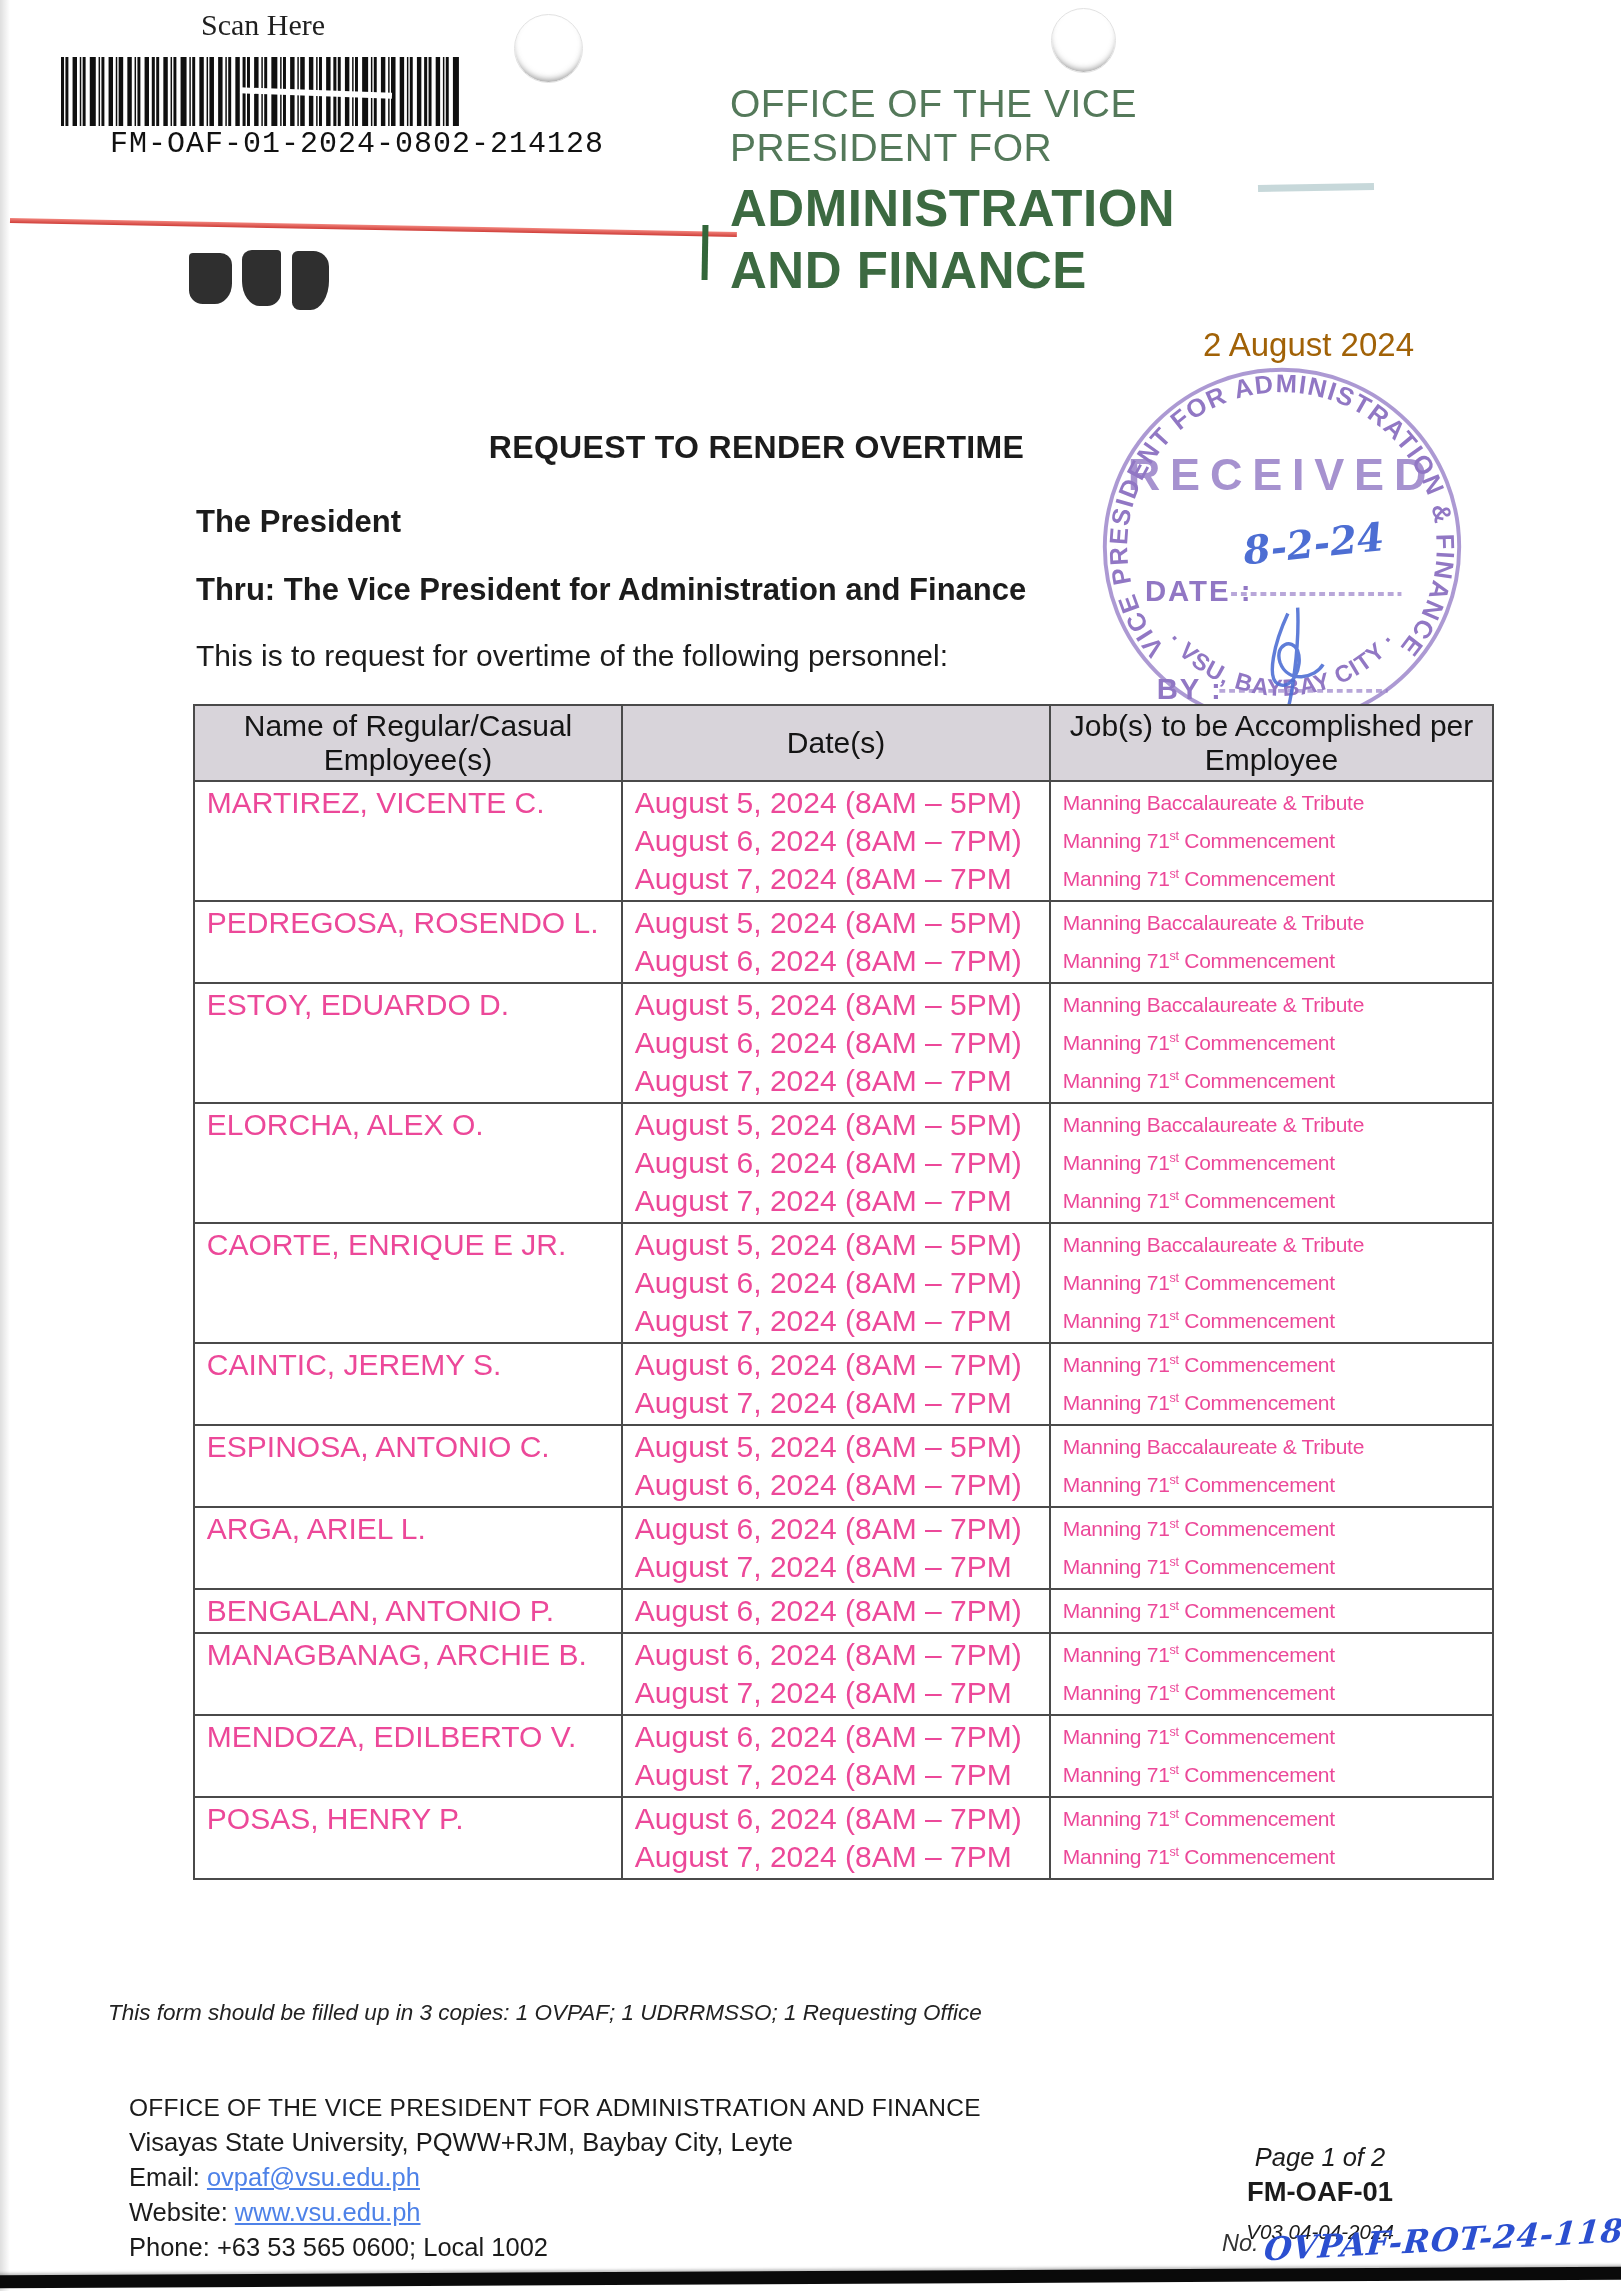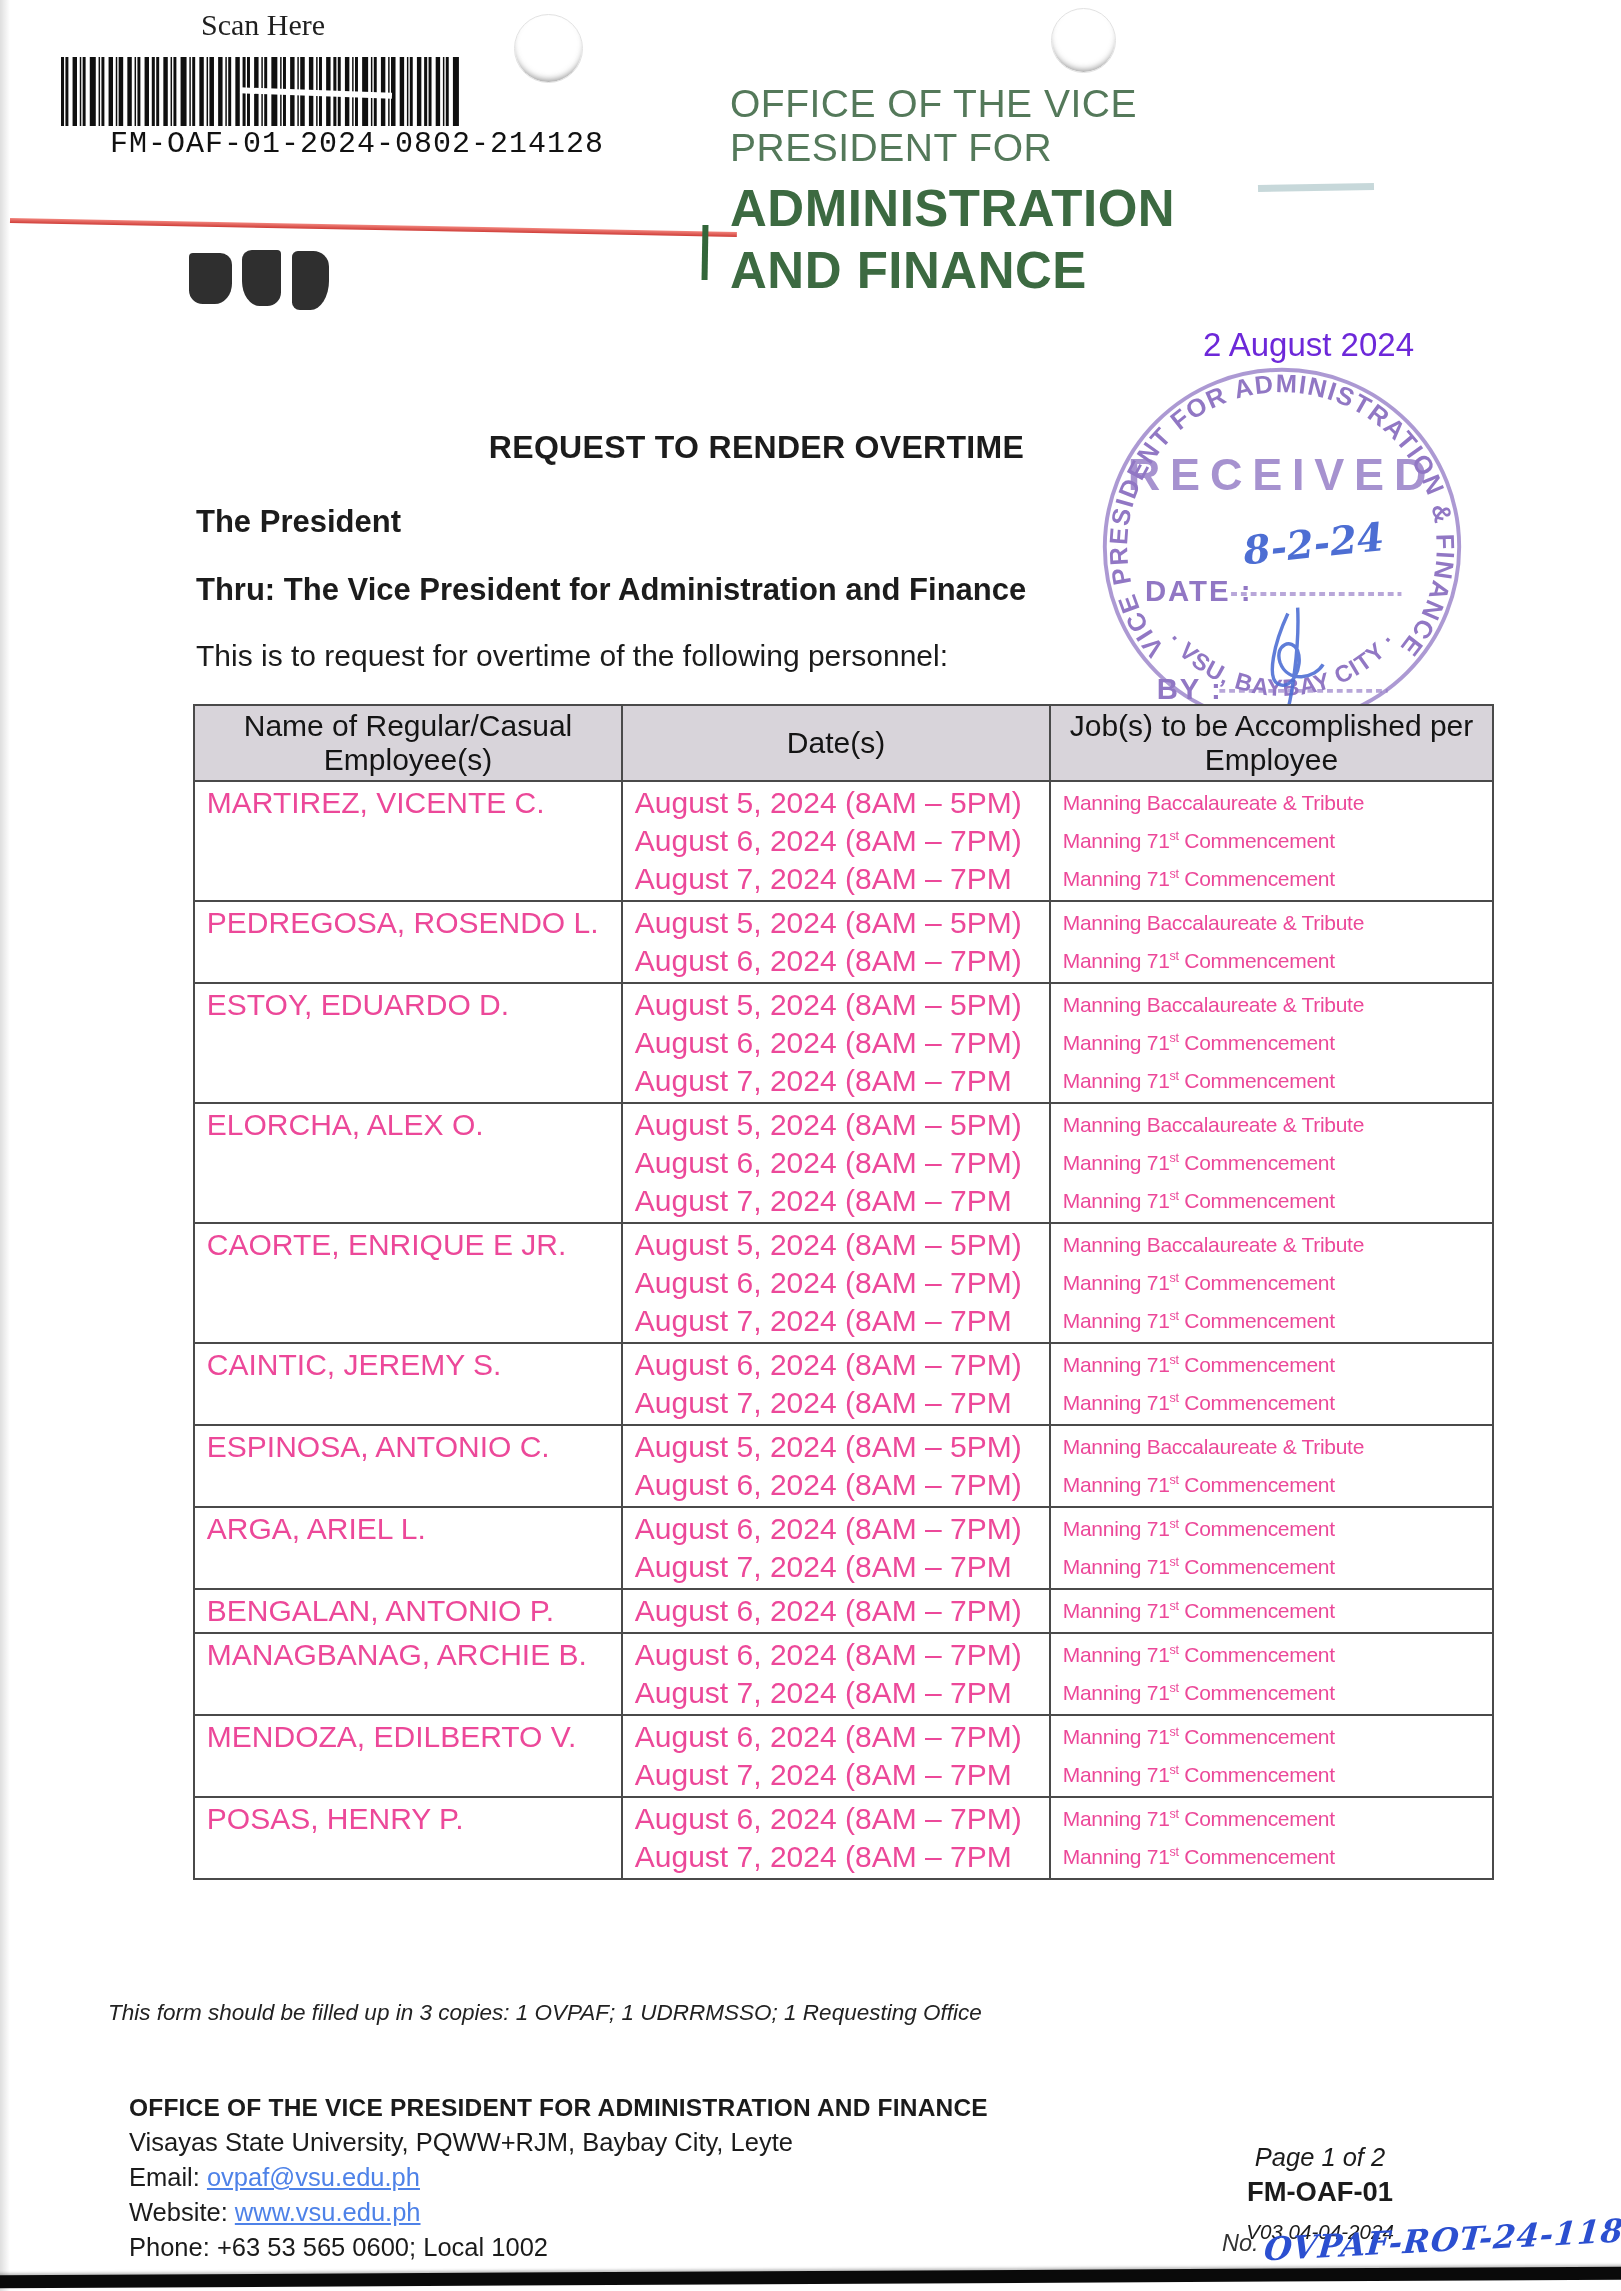--- a/index.html
+++ b/index.html
@@ -21,21 +21,21 @@
   .blob2{left:242px;top:250px;width:39px;height:56px;border-radius:9.8px 3.9px 13.7px 45%;}
   .blob3{left:292px;top:251px;width:37px;height:59px;border-radius:5.9px 15.7px 50% 7.8px;}
   .green-tick{left:702px;top:225px;width:5.9px;height:55px;background:#33663a;transform:rotate(1deg);}
   .teal-smudge{left:1258px;top:184px;width:116px;height:6.9px;background:#a9c3c6;opacity:.65;transform:rotate(-1deg);}
 
   
   .org{left:730px;top:82px;width:627px;}
   .org1{font-size:39px;font-weight:400;color:#54795a;letter-spacing:0.5px;}
   .org2{margin-top:7.8px;width:568px;font-size:51px;font-weight:700;color:#3c6a41;line-height:62px;letter-spacing:0.5px;}
 
-  .doc-date{left:1203px;top:326px;font-size:33px;color:#6d28d9;}
+  .doc-date{left:1203px;top:326px;font-size:33px;color:#a16207;}
 
   
   .stamp{left:1096px;top:361px;width:372px;height:372px;opacity:.85;}
   .stamp .arc{font:700 26px "Liberation Sans",sans-serif;fill:#7e60ba;letter-spacing:1.5px;}
   .stamp .arcb{font:700 24px "Liberation Sans",sans-serif;fill:#7e60ba;letter-spacing:1px;}
   .stamp .received{font:700 46px "Liberation Sans",sans-serif;fill:#7e60ba;letter-spacing:10px;opacity:.8;}
   .stamp .slabel{font:700 30px "Liberation Sans",sans-serif;fill:#7e60ba;letter-spacing:2px;}
   .stamp .dots{stroke:#7e60ba;stroke-width:4;stroke-dasharray:6 4;opacity:.65;}
   .stamp .hand{font:italic 700 40px "DejaVu Serif",serif;fill:#2f55cc;}
   .stamp .sig{stroke:#2f55cc;stroke-width:3.5;fill:none;opacity:.9;}
@@ -52,21 +52,21 @@
   .ot-table th,.ot-table td{border:2px solid #4a4a4a;font-weight:400;}
   .ot-table th{background:#d8d4da;font-size:30px;text-align:center;line-height:34px;padding:2.9px 3.9px;color:#141414;}
   .ot-table td{vertical-align:top;font-size:30px;line-height:38px;padding:2px 0 2px 11.8px;color:#ec4899;}
   .ot-table td .line{white-space:nowrap;}
   .ot-table td.job{letter-spacing:-0.3px;font-size:21px;}
   sup{font-size:60%;vertical-align:super;line-height:0;}
 
   
   .footnote{left:108px;top:2000px;font-style:italic;font-size:22.5px;color:#222;}
   .footer{left:129px;top:2090px;font-size:25.5px;line-height:35px;color:#1b1b1b;}
-  .footer .office{font-weight:700;font-size:24.5px;letter-spacing:0.2px;}
+  .footer .office{font-weight:400;font-size:24.5px;letter-spacing:0.2px;}
   .footer a{color:#4e82e8;text-decoration:underline;}
   .fright{left:1227px;top:2143px;width:186px;text-align:center;color:#1b1b1b;}
   .fright .pinfo{font-style:italic;font-size:25.5px;}
   .fright .fcode{font-weight:700;font-size:27.4px;margin-top:3.9px;}
   .fright .fver{font-style:italic;font-size:20.6px;margin-top:12px;}
   .no-line{left:1222px;top:2221px;font-size:23.5px;font-style:italic;color:#333;white-space:nowrap;}
   .no-line .hand-no{display:inline-block;font:italic 700 32px "DejaVu Serif",serif;color:#2b4fd0;transform:rotate(-3deg) skewX(-8deg);margin-left:5.9px;letter-spacing:1px;}
   .bottom-bar{left:-3.9px;top:2271px;width:1631px;height:12.7px;background:#0a0a0a;transform:rotate(-.3deg);box-shadow:0 -2px 2.9px rgba(0,0,0,.25);}
 </style>
 </head>

